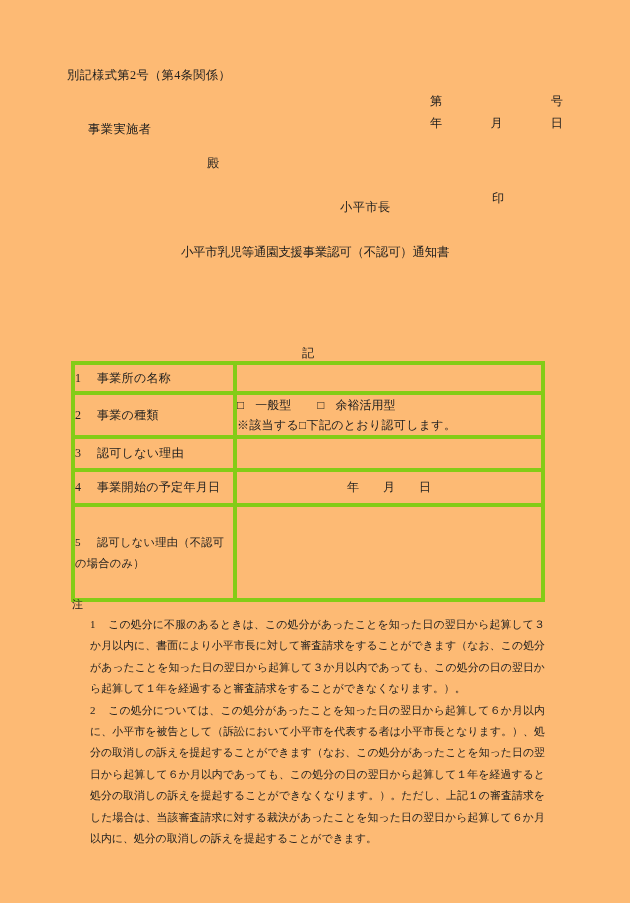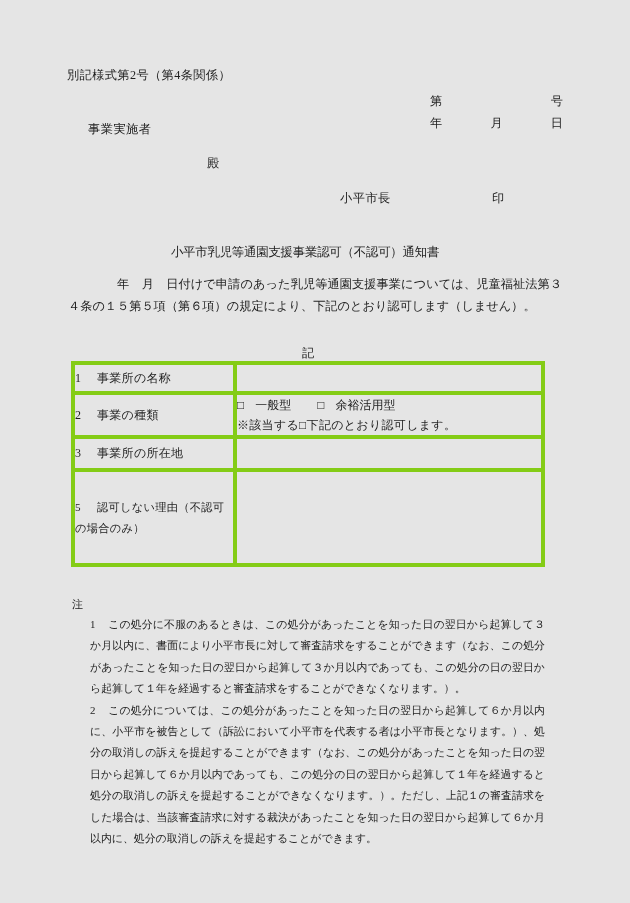--- a/index.html
+++ b/index.html
@@ -1,33 +1,33 @@
 <!DOCTYPE html>
 <html><head>
 <meta charset="utf-8">
 <style>
   html,body{margin:0;padding:0;background:#fcfcfc;}
   .page{
     position:relative;
     width:630px;height:903px;
-    background:#e5e5e5;
+    background:#fdba74;
     color:#1e1e1e;
     font-family:"Liberation Serif","DejaVu Serif",serif;
     overflow:hidden;
   }
   .abs{position:absolute;line-height:1.15;}
   .fs12{font-size:12.2px;}
   .form-ref{left:67px;top:68px;letter-spacing:.4px;}
   .docno{left:430px;top:94px;width:133px;display:flex;justify-content:space-between;}
   .dateline{left:430px;top:116px;width:133px;display:flex;justify-content:space-between;}
   .addressee{left:88px;top:122px;letter-spacing:.5px;}
   .honorific{left:207px;top:156px;}
-  .issuer{left:340px;top:191px;letter-spacing:.5px;}
+  .issuer{left:340px;top:200px;letter-spacing:.5px;}
   .seal{left:492px;top:191px;}
-  .doc-title{left:58px;top:245px;width:494px;text-align:center;font-size:12.4px;letter-spacing:-0.2px;}
+  .doc-title{left:68px;top:245px;width:494px;text-align:center;font-size:12.4px;letter-spacing:-0.2px;}
   .body-par{
     left:68px;top:274px;width:494px;
     font-size:12.2px;line-height:21.6px;
     text-align:justify;
   }
   .ki{left:71px;top:346px;width:474px;text-align:center;}
   table.form-table{
     position:absolute;left:71px;top:361px;width:474px;
     border-collapse:collapse;table-layout:fixed;
     font-size:12px;color:#1e1e1e;
@@ -75,21 +75,20 @@
   </div>
 
   <div class="abs fs12 addressee">事業実施者</div>
   <div class="abs fs12 honorific">殿</div>
 
   <div class="abs fs12 issuer">小平市長</div>
   <div class="abs fs12 seal">印</div>
 
   <div class="abs doc-title">小平市乳児等通園支援事業認可（不認可）通知書</div>
 
-  <div class="abs body-par">　　　　年　月　日付けで申請のあった乳児等通園支援事業については、児童福祉法第３４条の１５第５項（第６項）の規定により、下記のとおり認可します（しません）。</div>
 
   <div class="abs fs12 ki">記</div>
 
   <table class="form-table">
     <colgroup>
         <col class="c1">
         <col class="c2">
       </colgroup>
     <tbody>
         <tr class="r1">
@@ -104,23 +103,29 @@
       </td>
       <td class="val">
         <div class="opts">
           <span class="cb">□</span><span class="opt-gap">一般型</span><span class="cb">□</span><span>余裕活用型</span>
         </div>
         <div class="instr">※該当する□下記のとおり認可します。</div>
       </td>
     </tr>
     <tr class="r3">
       <td class="lbl">
-        <span class="num">3</span><span>事業所の所在地</span>
+        <span class="num">3</span><span>認可しない理由</span>
       </td>
       <td class="val"></td>
+    </tr>
+    <tr class="r4">
+      <td class="lbl">
+        <span class="num">4</span><span>事業開始の予定年月日</span>
+      </td>
+      <td class="val center-date">年　　月　　日</td>
     </tr>
     <tr class="r5">
       <td class="lbl">
         <span class="num">5</span><span>認可しない理由（不認可の場合のみ）</span>
       </td>
       <td class="val"></td>
     </tr>
   </tbody>
     </table>
 

